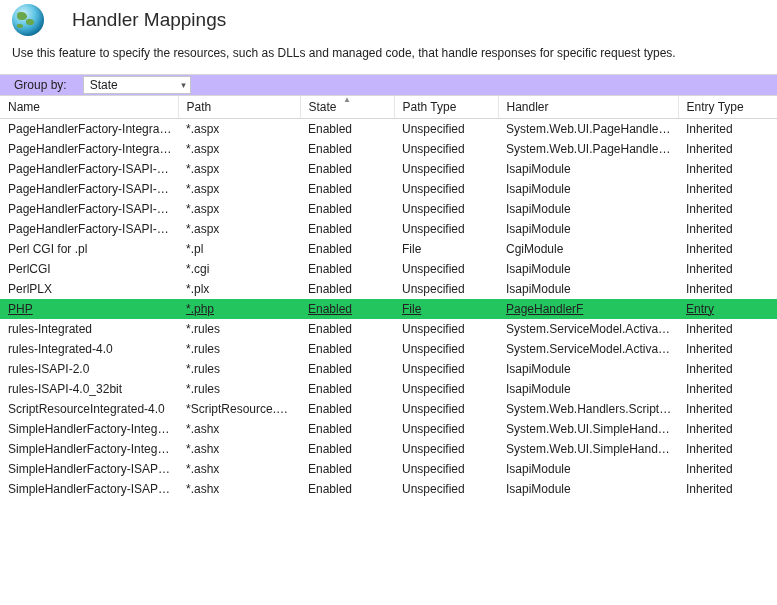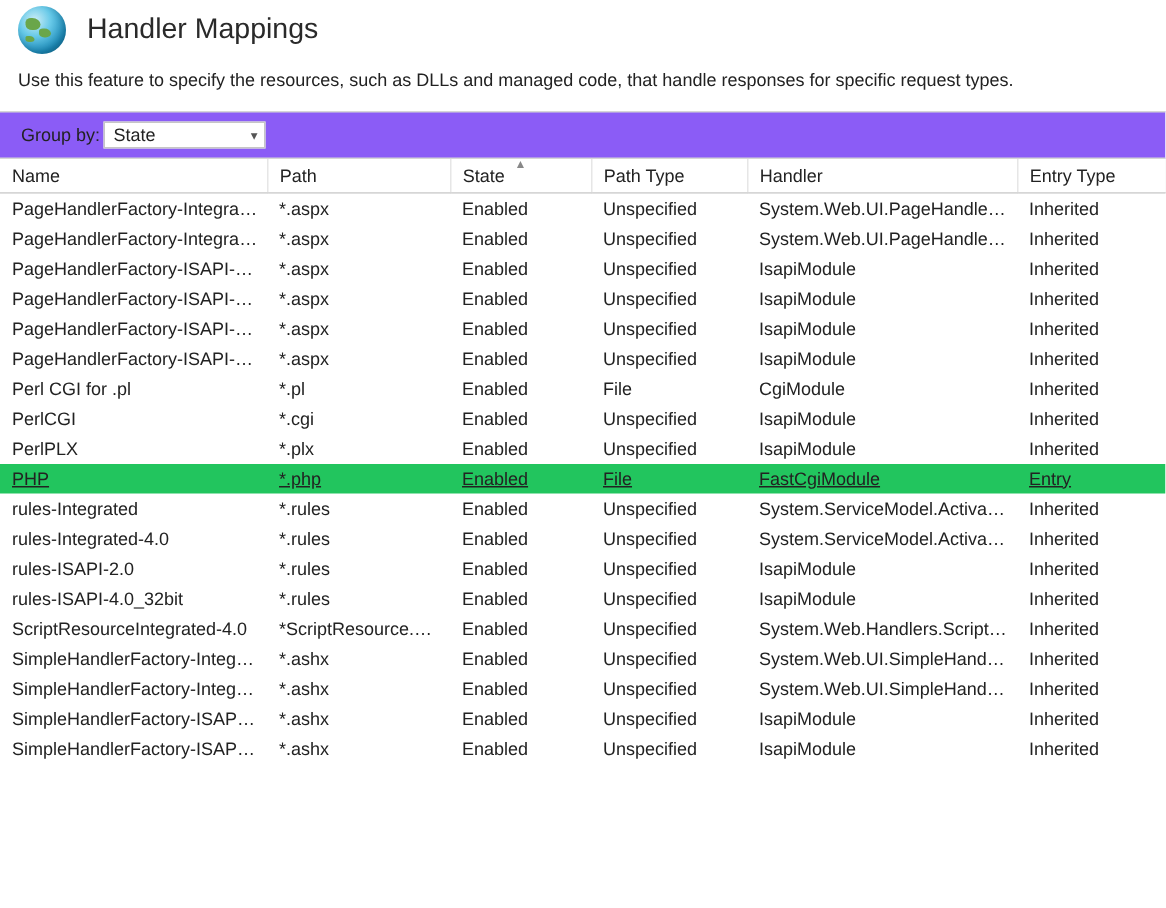--- a/index.html
+++ b/index.html
@@ -8,21 +8,21 @@
     font-family: "Segoe UI", Tahoma, sans-serif;
     font-size: 12px;
     color: #222;
     background: #fff;
     width: 777px;
   }
   .header {
     display: flex;
     align-items: center;
     padding: 4px 10px 8px 12px;
-    gap: 14px;
+    gap: 28px;
   }
   .globe {
     width: 32px; height: 32px;
     border-radius: 50%;
     background: radial-gradient(circle at 35% 30%, #cdeef7 0%, #67c9e8 35%, #1b89b7 70%, #0a5d7d 100%);
     position: relative;
     overflow: hidden;
     box-shadow: inset -2px -2px 4px rgba(0,0,0,0.15);
     flex: none;
   }
@@ -40,26 +40,26 @@
     color: #2a2a2a;
   }
   .intro {
     padding: 2px 12px 14px 12px;
     color: #222;
     font-size: 12px;
   }
   .groupbar {
     display: flex;
     align-items: center;
-    gap: 2px;
+    gap: 16px;
     padding: 2px 8px 2px 14px;
     border-top: 1px solid #d6d6d6;
     border-bottom: 1px solid #d6d6d6;
-    background: #8b5cf6;
-    height: 32px;
+    background: #c4b5fd;
+    height: 22px;
   }
   .groupbar label { color: #222; }
   .groupbar .select {
     border: 1px solid #c6c6c6;
     background: #fff;
     font: inherit;
     height: 18px;
     display: flex;
     align-items: center;
     justify-content: space-between;
@@ -222,21 +222,21 @@
         <td>Enabled</td>
         <td>Unspecified</td>
         <td>IsapiModule</td>
         <td>Inherited</td>
       </tr>
       <tr class="selected">
         <td>PHP</td>
         <td>*.php</td>
         <td>Enabled</td>
         <td>File</td>
-        <td>FastCgiModule</td>
+        <td>PageHandlerF</td>
         <td>Entry</td>
       </tr>
       <tr>
         <td>rules-Integrated</td>
         <td>*.rules</td>
         <td>Enabled</td>
         <td>Unspecified</td>
         <td>System.ServiceModel.Activati...</td>
         <td>Inherited</td>
       </tr>

